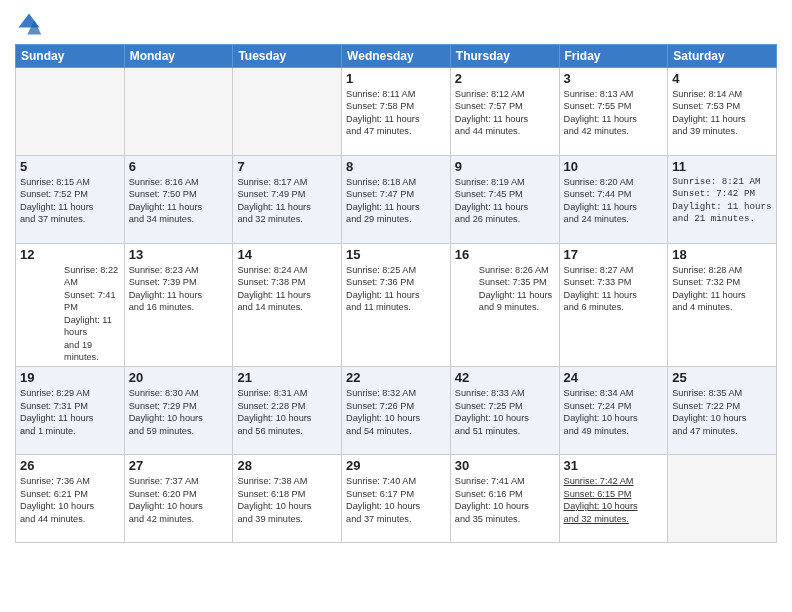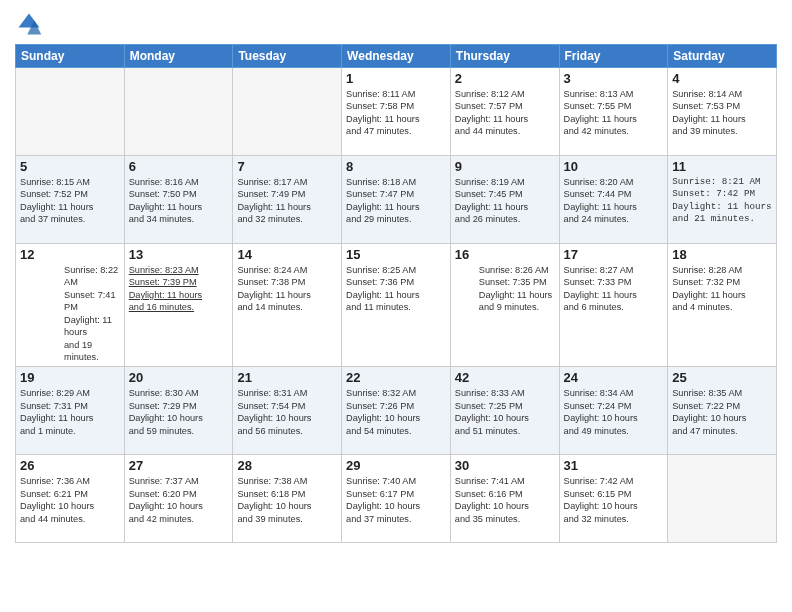--- a/index.html
+++ b/index.html
@@ -214,21 +214,21 @@
         <tr>
           <td>
             <div class="day-number">12</div>
             <div class="day-info" style="white-space: pre-line; margin-left: 44px;">Sunrise: 8:22 AM
 Sunset: 7:41 PM
 Daylight: 11 hours
 and 19 minutes.</div>
           </td>
           <td>
             <div class="day-number">13</div>
-            <div class="day-info" style="white-space: pre-line; text-decoration: underline;">Sunrise: 8:23 AM
+            <div class="day-info" style="white-space: pre-line;">Sunrise: 8:23 AM
 Sunset: 7:39 PM
 Daylight: 11 hours
 and 16 minutes.</div>
           </td>
           <td>
             <div class="day-number">14</div>
             <div class="day-info" style="white-space: pre-line;">Sunrise: 8:24 AM
 Sunset: 7:38 PM
 Daylight: 11 hours
 and 14 minutes.</div>
@@ -273,21 +273,21 @@
           <td>
             <div class="day-number">20</div>
             <div class="day-info" style="white-space: pre-line;">Sunrise: 8:30 AM
 Sunset: 7:29 PM
 Daylight: 10 hours
 and 59 minutes.</div>
           </td>
           <td>
             <div class="day-number">21</div>
             <div class="day-info" style="white-space: pre-line;">Sunrise: 8:31 AM
-Sunset: 7:54 PM
+Sunset: 2:28 PM
 Daylight: 10 hours
 and 56 minutes.</div>
           </td>
           <td>
             <div class="day-number">22</div>
             <div class="day-info" style="white-space: pre-line;">Sunrise: 8:32 AM
 Sunset: 7:26 PM
 Daylight: 10 hours
 and 54 minutes.</div>
           </td>
@@ -344,21 +344,21 @@
           </td>
           <td>
             <div class="day-number">30</div>
             <div class="day-info" style="white-space: pre-line;">Sunrise: 7:41 AM
 Sunset: 6:16 PM
 Daylight: 10 hours
 and 35 minutes.</div>
           </td>
           <td>
             <div class="day-number">31</div>
-            <div class="day-info" style="white-space: pre-line;">Sunrise: 7:42 AM
+            <div class="day-info" style="white-space: pre-line; text-decoration: underline;">Sunrise: 7:42 AM
 Sunset: 6:15 PM
 Daylight: 10 hours
 and 32 minutes.</div>
           </td>
           <td class="empty"></td>
         </tr>
       </tbody>
   </table>
 </div>
 

